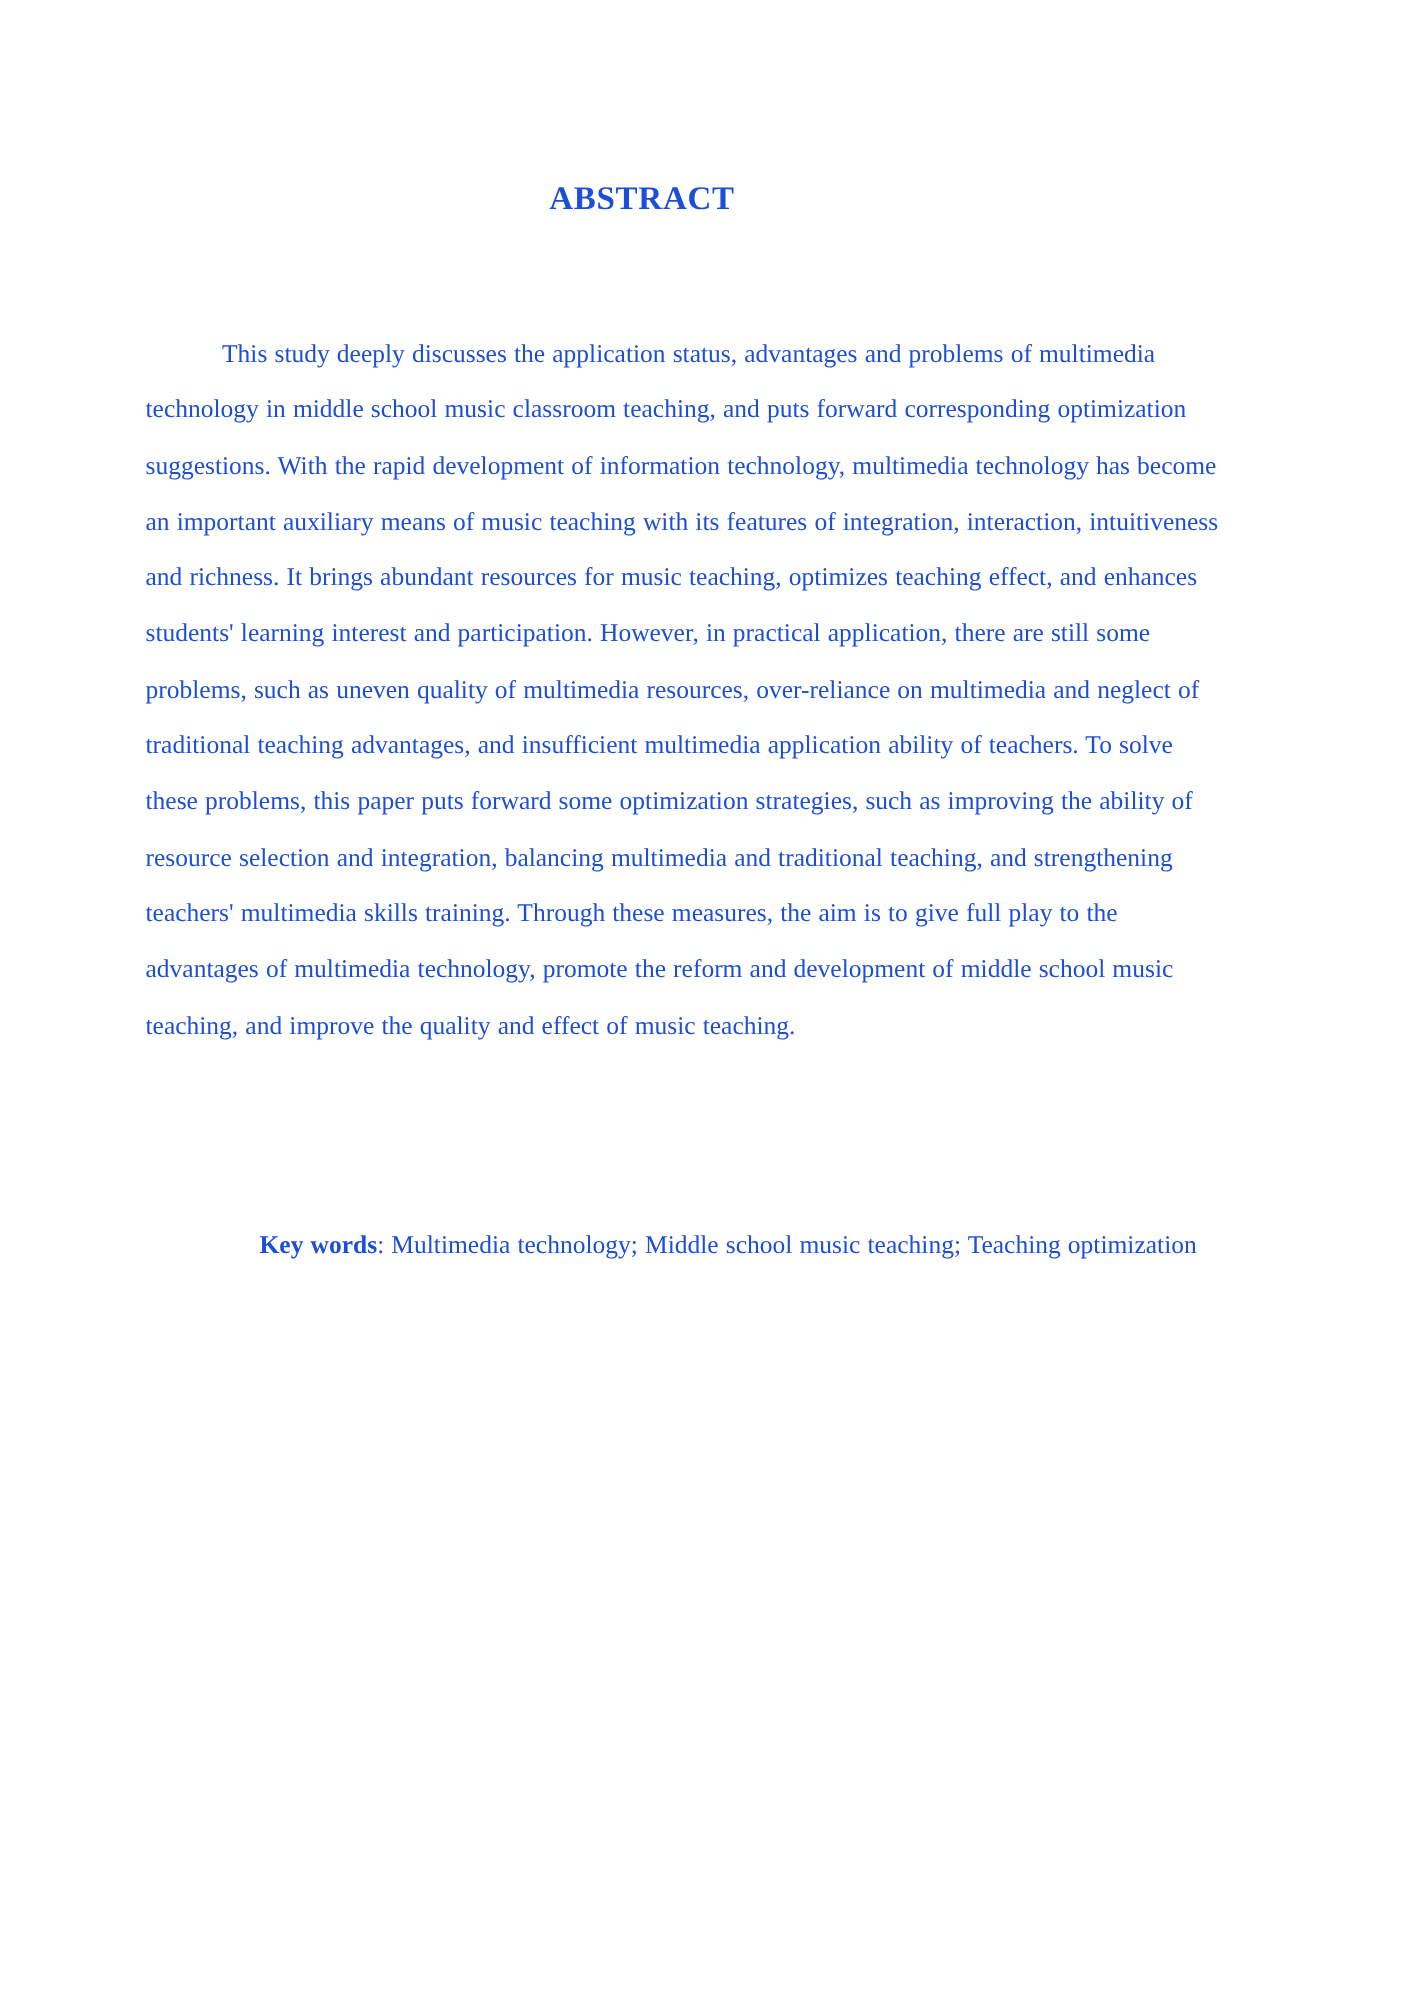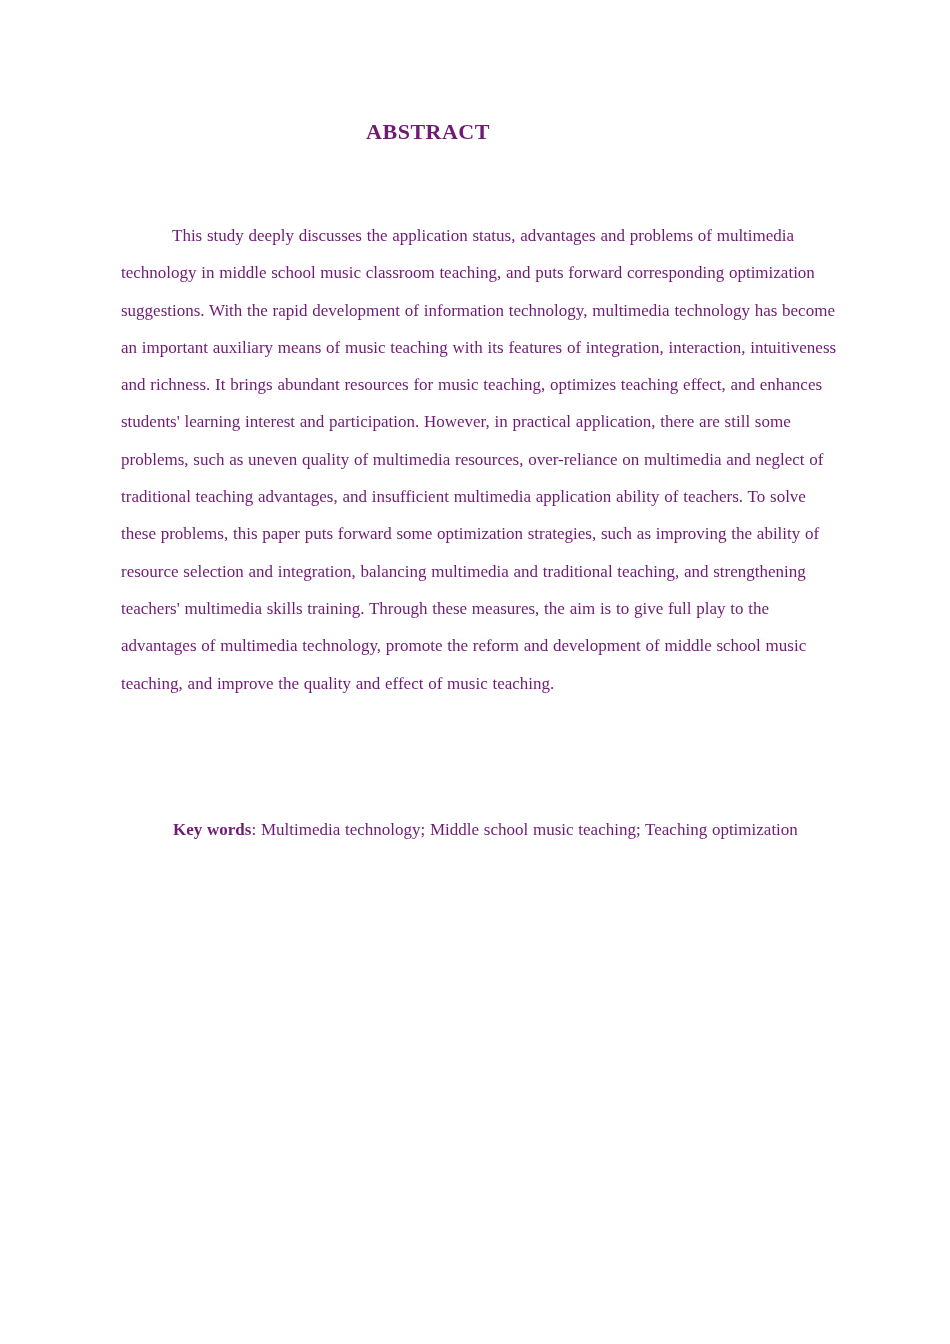--- a/index.html
+++ b/index.html
@@ -6,41 +6,41 @@
     html, body {
       margin: 0;
       padding: 0;
       background: #ffffff;
     }
     .page {
       position: relative;
       width: 856px;
       height: 1344px;
       background: #ffffff;
-      color: #701a75;
+      color: #1d4ed8;
       font-family: "Liberation Serif", serif;
       overflow: hidden;
     }
     .doc-title {
       position: absolute;
       top: 118px;
       left: 0;
       width: 100%;
       margin: 0;
       text-align: center;
       font-size: 22px;
       line-height: 28px;
       font-weight: bold;
       letter-spacing: 0.5px;
       font-family: "Liberation Serif", serif;
     }
     .abstract-body {
       position: absolute;
       top: 217px;
-      left: 121px;
+      left: 97px;
       width: 724px;
       margin: 0;
       font-size: 17px;
       line-height: 37.3px;
       text-align: left;
       text-indent: 51px;
       word-spacing: 0.5px;
     }
     .keywords-para {
       position: absolute;

